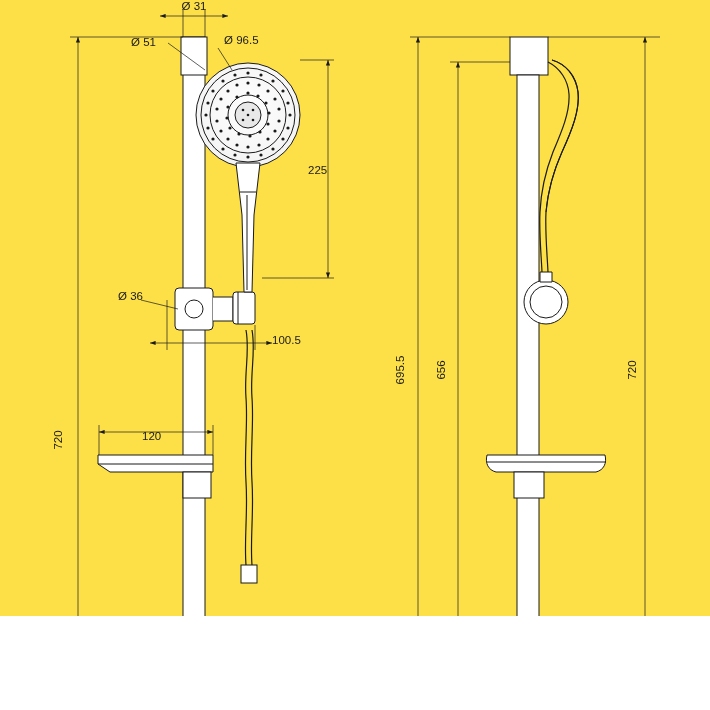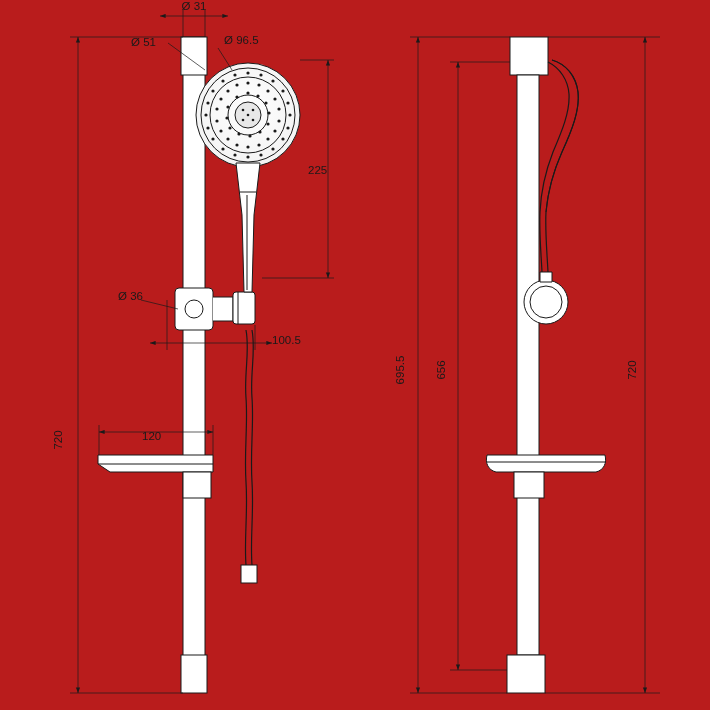--- a/index.html
+++ b/index.html
@@ -6,22 +6,22 @@
     margin: 0;
     padding: 0;
     background: #ffffff;
   }
   body {
     font-family: "Liberation Sans", sans-serif;
   }
   #sheet {
     position: relative;
     width: 710px;
-    height: 710px;
-    background: #b91c1c;
+    height: 616px;
+    background: #fde047;
     overflow: hidden;
   }
   #sheet svg {
     position: absolute;
     top: 0;
     left: 0;
   }
   .dimtext {
     font-family: "Liberation Sans", sans-serif;
     font-size: 11.5px;

